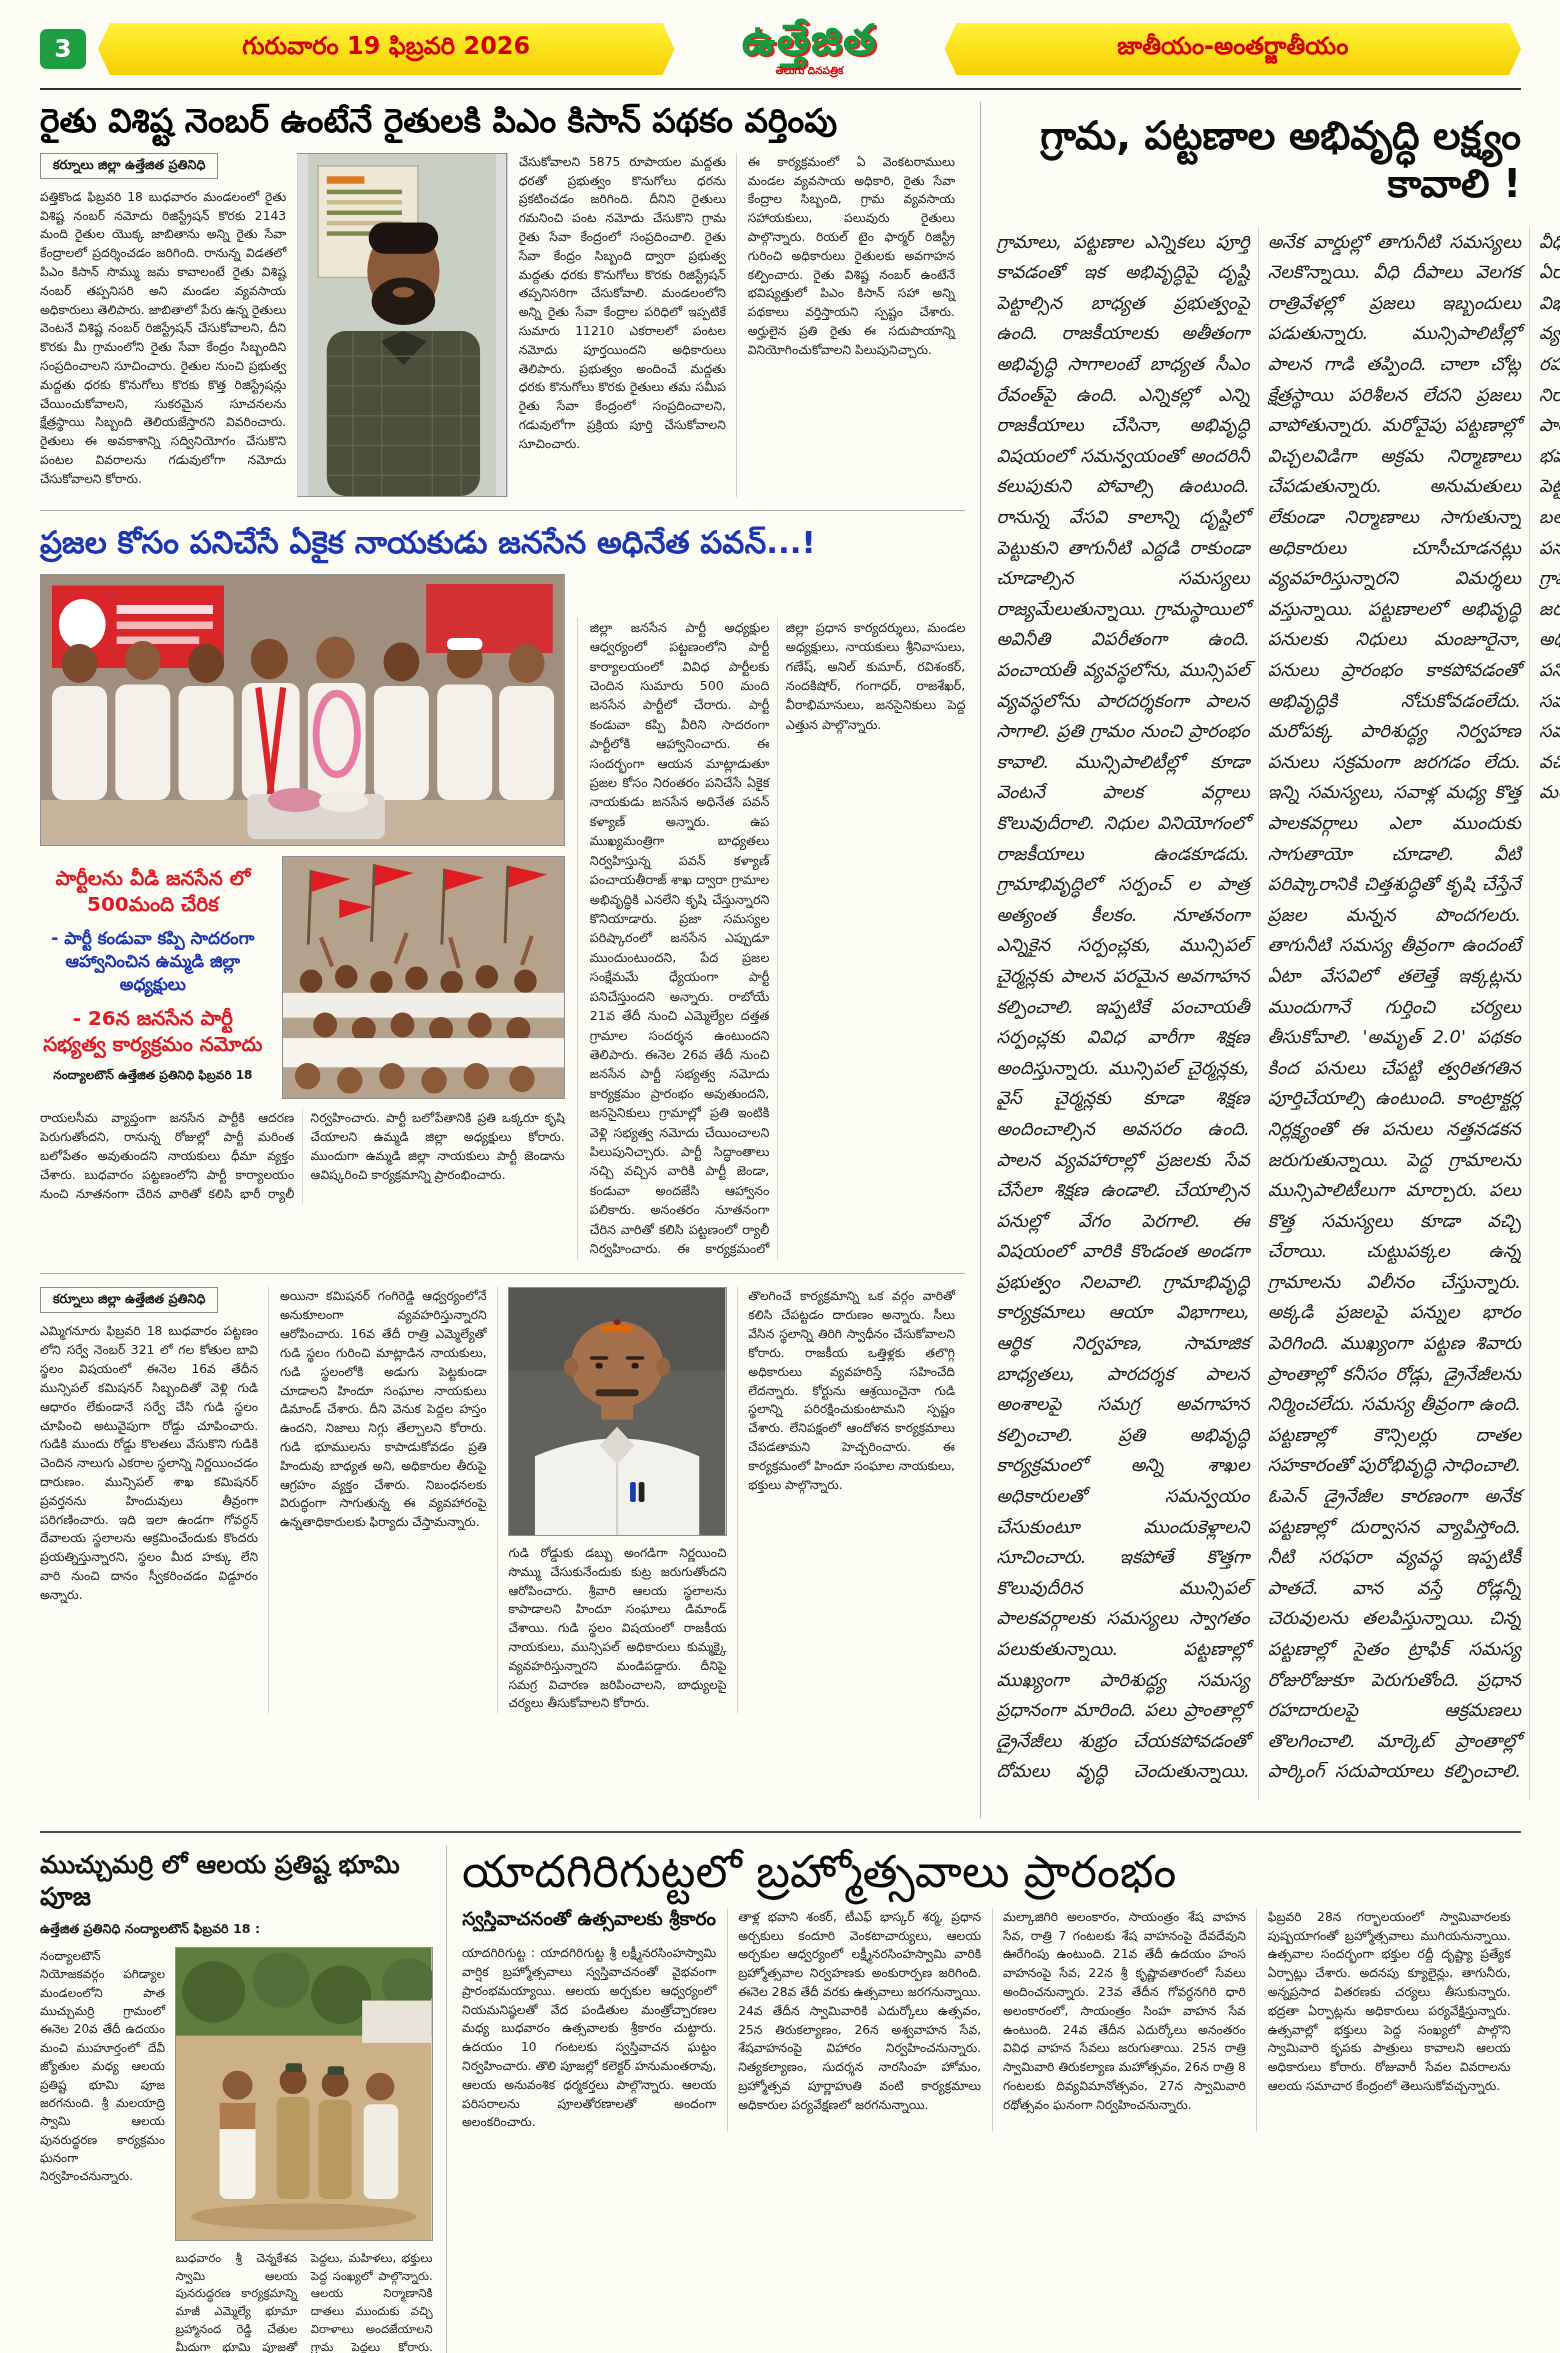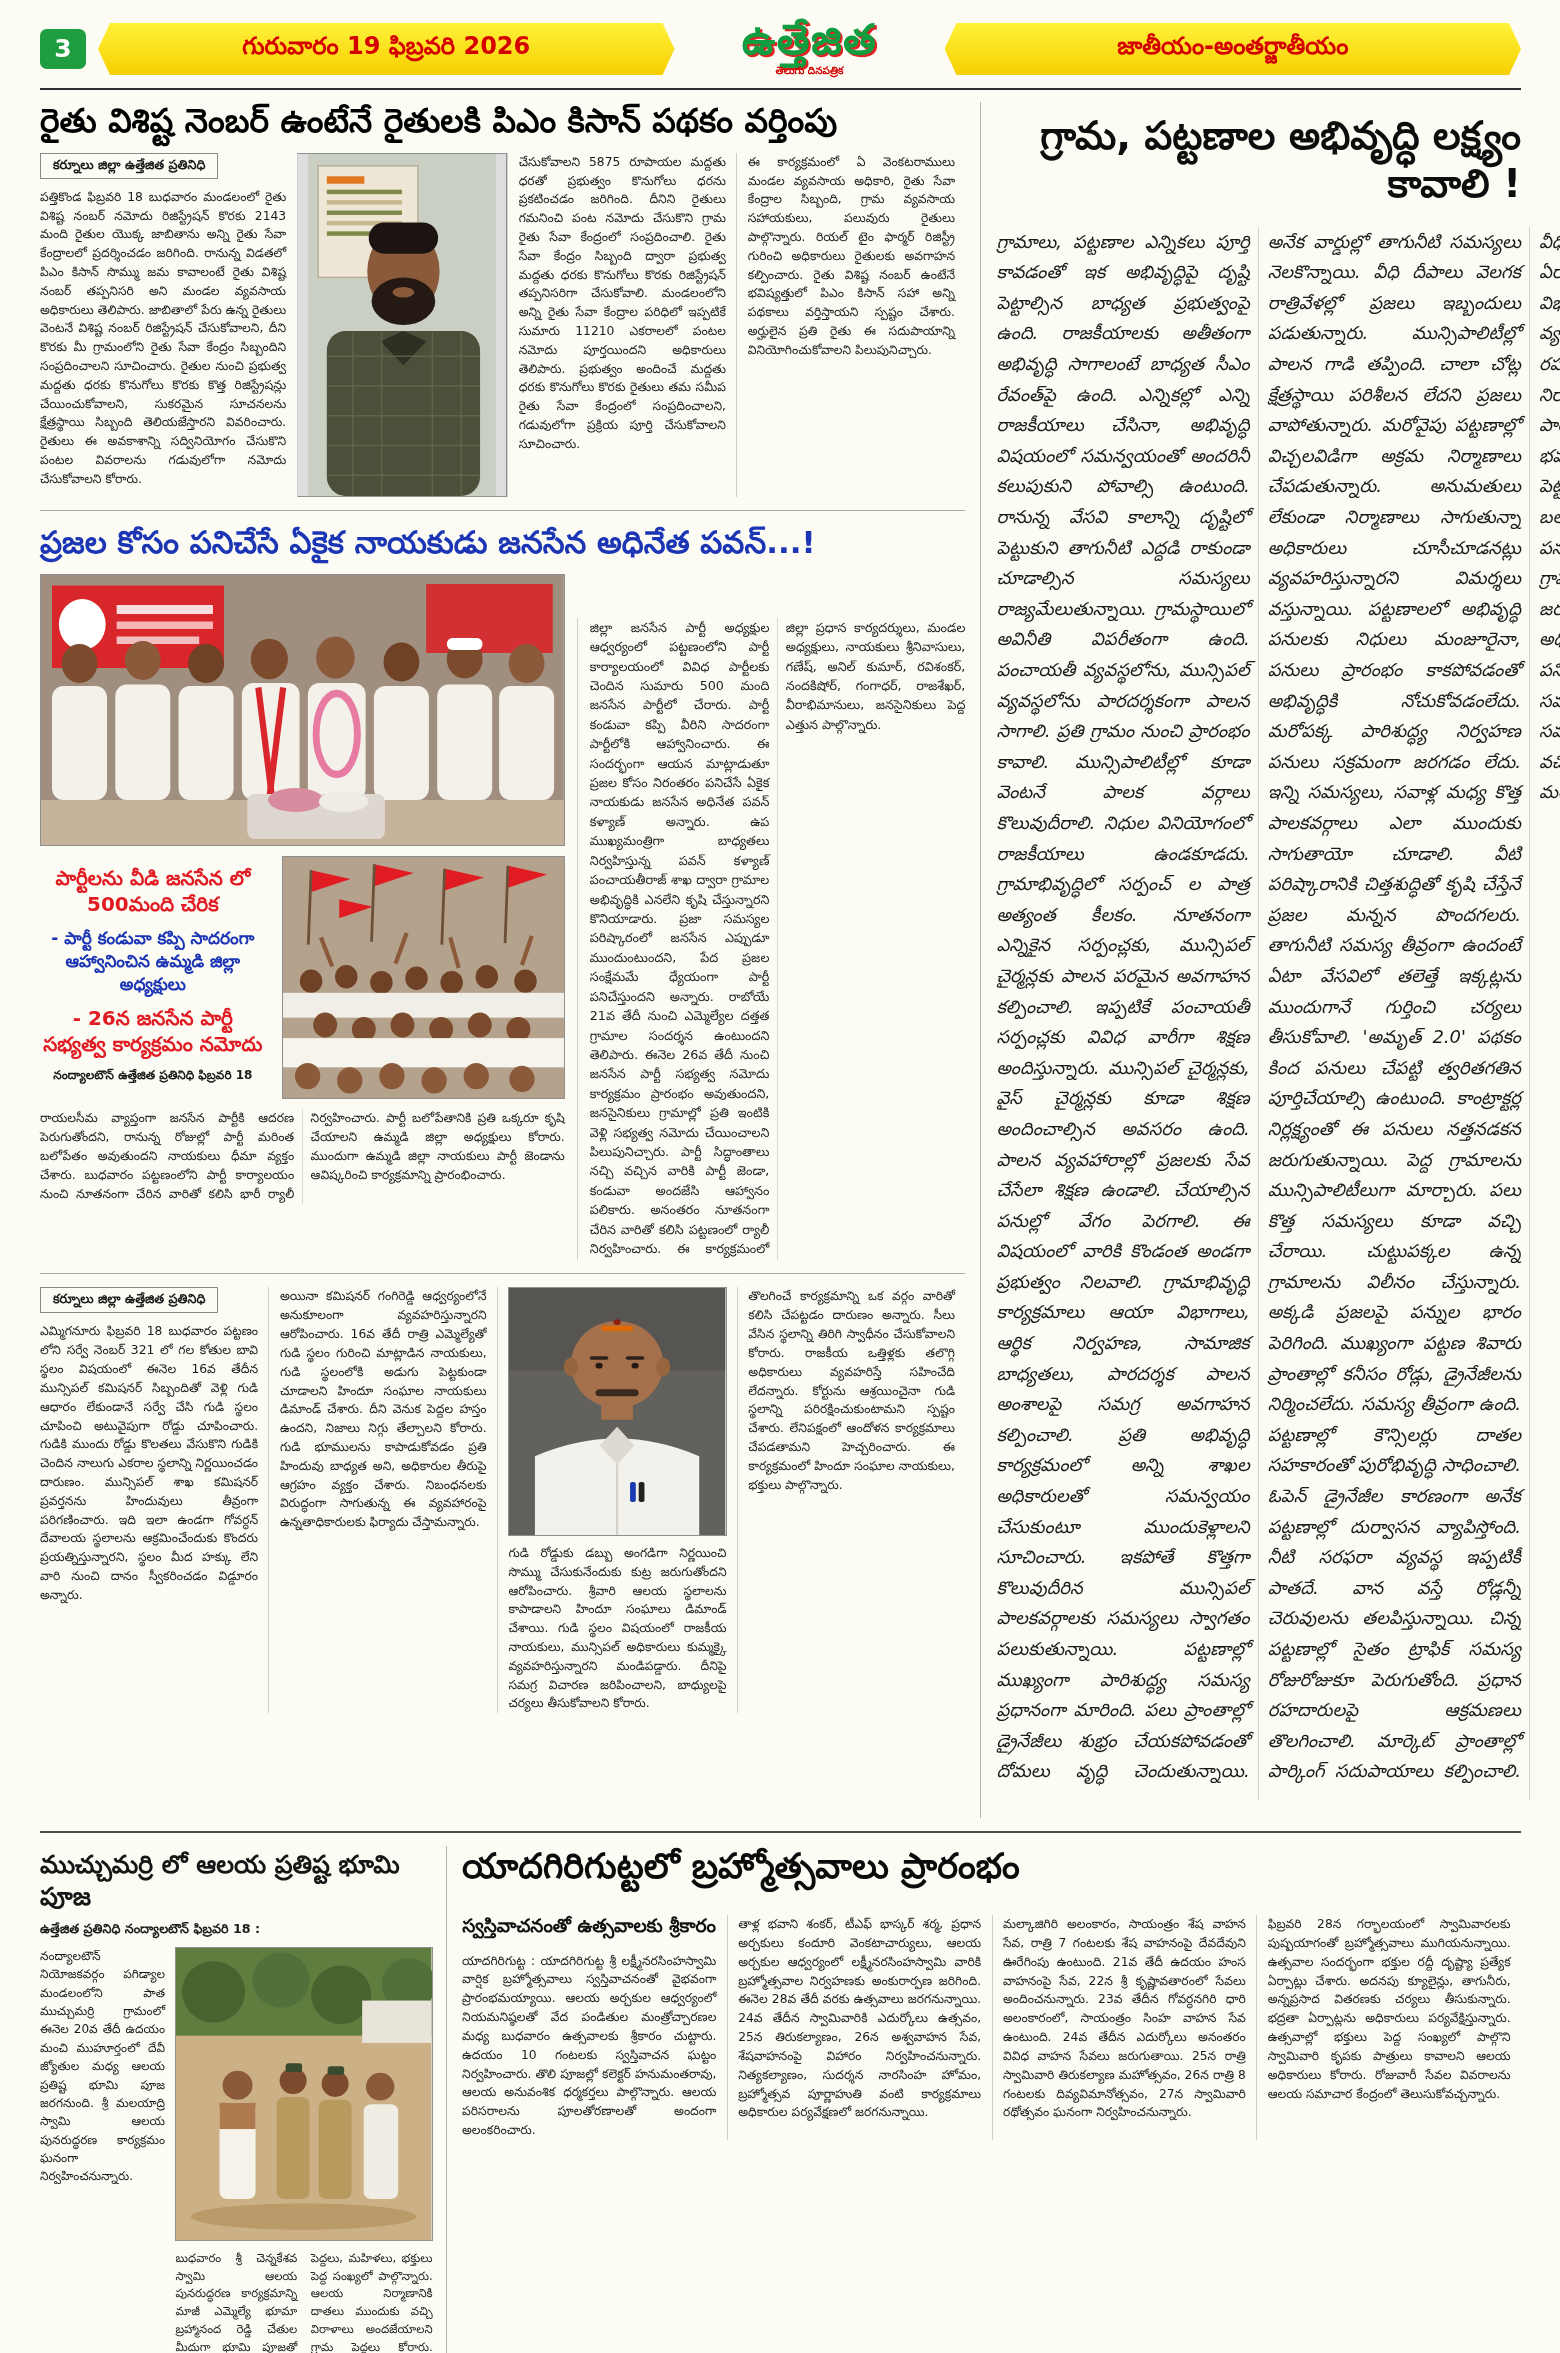--- a/index.html
+++ b/index.html
@@ -70,21 +70,21 @@
   .bottom-flex{display:flex;}
   .much{flex:0 0 406px;padding-right:13.4px;box-sizing:border-box;}
   .yad{flex:1;border-left:0.7px solid #b4b4b4;padding-left:15px;box-sizing:border-box;}
   .much-hl{font-size:25px;font-weight:800;margin:3px 0 7.5px;line-height:1.3;color:#161616;}
   .much-byline{font-weight:bold;font-size:12.7px;margin-bottom:7.5px;}
   .much-flex{display:flex;gap:10.4px;}
   .much-col1{flex:0 0 125px;font-size:12px;}
   .much-photo-wrap{flex:1;}
   .much-photo{height:292px;}
   .much-below{margin-top:9px;column-count:2;column-gap:13.4px;font-size:11.6px;}
-  .yad-hl{font-size:35px;font-weight:700;margin:0 0 29px;line-height:1.15;color:#0b0b0b;}
+  .yad-hl{font-size:45px;font-weight:400;margin:0 0 10px;line-height:1.15;color:#0b0b0b;}
   .yad-grid{display:grid;grid-template-columns:repeat(4,1fr);}
   .yad-grid>*{padding:0 10.4px;border-left:0.7px solid #cfcfcf;box-sizing:border-box;}
   .yad-grid>:first-child{border-left:none;padding-left:0;}
   .yad-subhead{font-size:18.6px;font-weight:800;text-align:center;margin:0 0 10.4px;color:#111;}
 </style>
 </head>
 <body>
 
 <div class="sheet">
 

